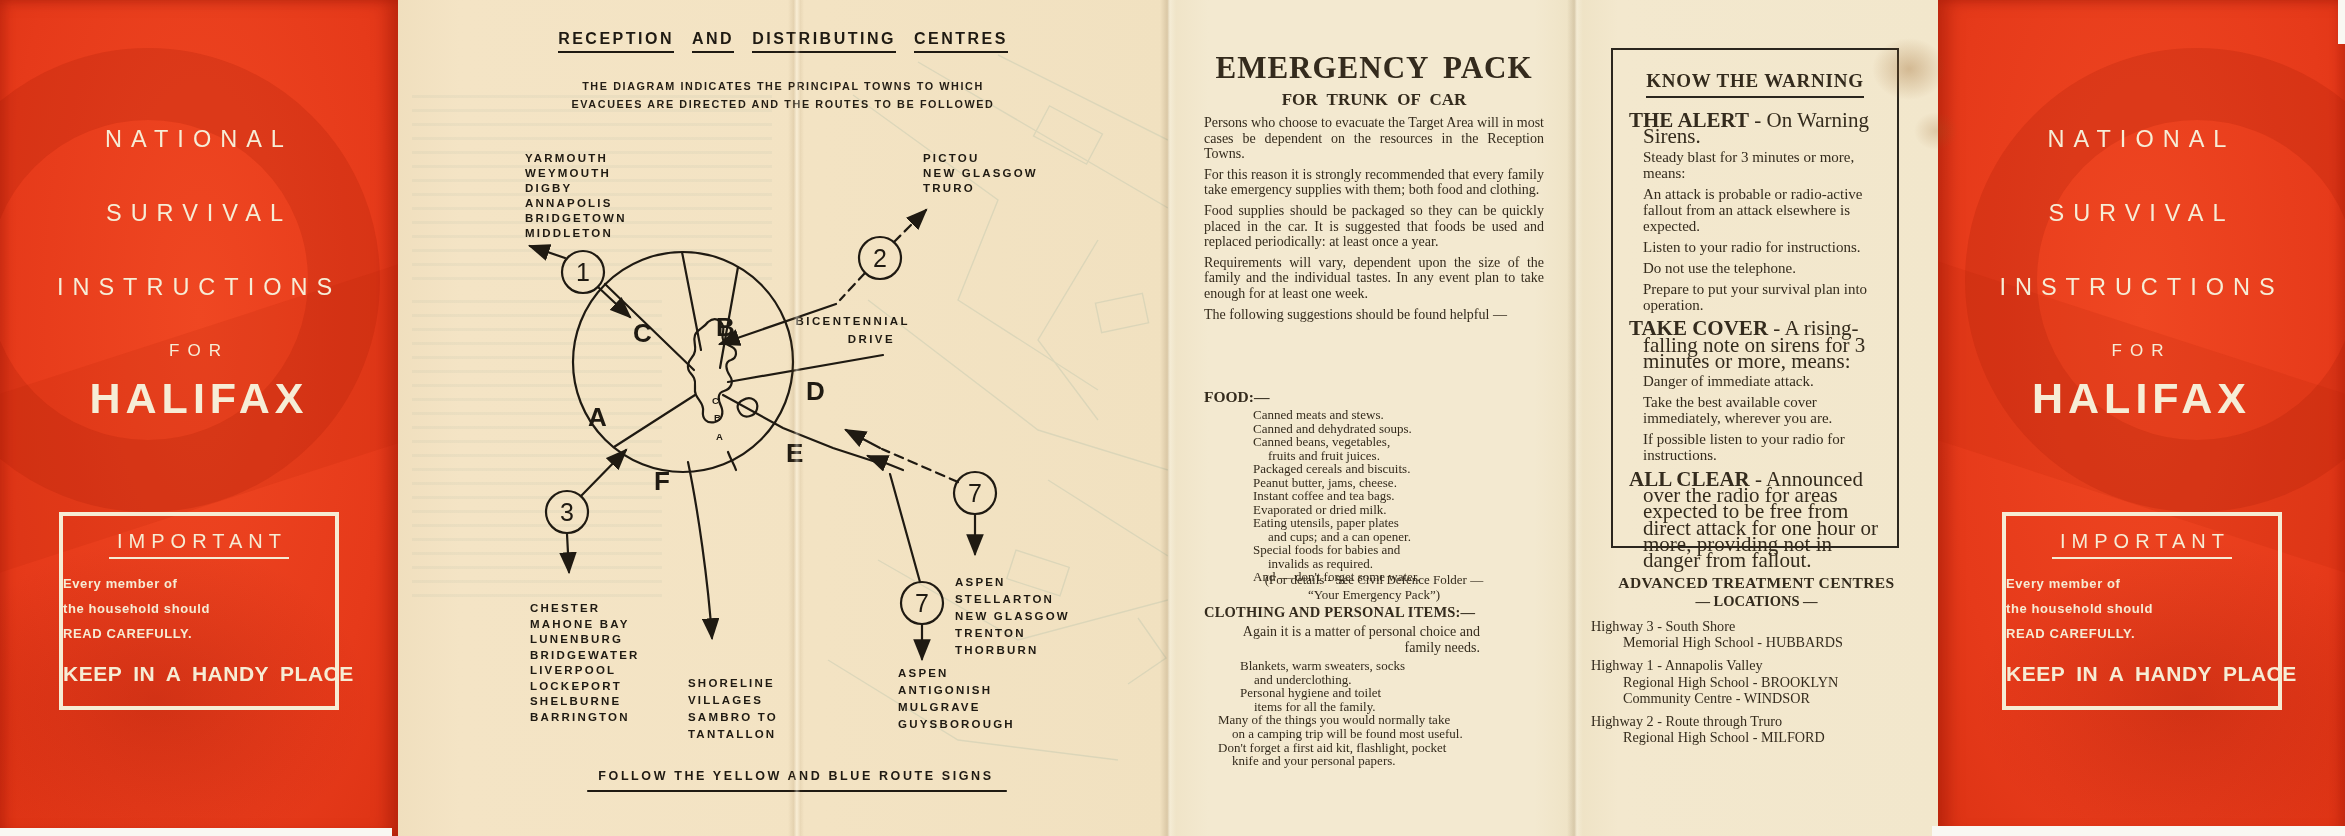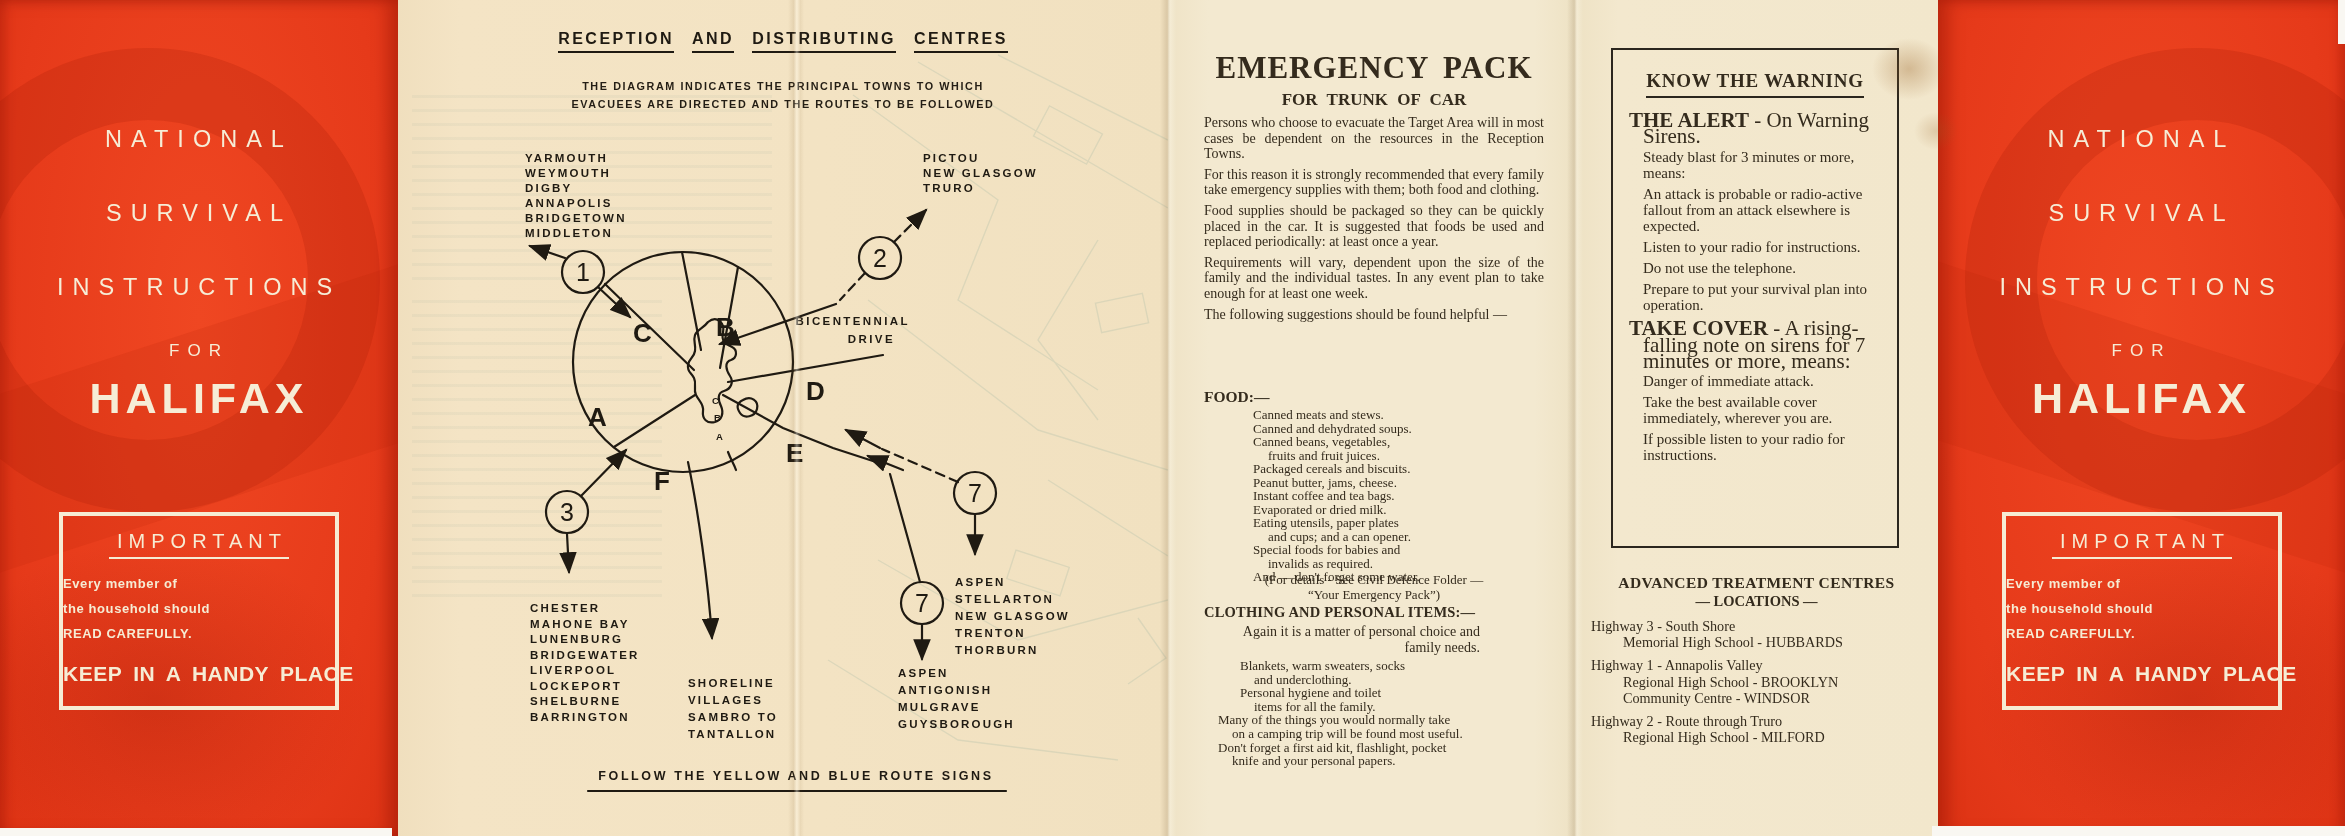--- a/index.html
+++ b/index.html
@@ -299,24 +299,25 @@
 
   <div id="panel-warning"></div>
   <div id="warn-box" class="serif">
     <div class="warn-title"><span>KNOW THE WARNING</span></div>
     <div class="w-lead"><b>THE ALERT</b><span> - On Warning Sirens.</span></div>
     <div class="w-sub">Steady blast for 3 minutes or more, means:</div>
     <div class="w-sub">An attack is probable or radio-active fallout from an attack elsewhere is expected.</div>
     <div class="w-sub">Listen to your radio for instructions.</div>
     <div class="w-sub">Do not use the telephone.</div>
     <div class="w-sub">Prepare to put your survival plan into operation.</div>
-    <div class="w-lead"><b>TAKE COVER</b><span> - A rising-falling note on sirens for 7 minutes or more, means:</span></div>
+    <div class="w-lead"><b>TAKE COVER</b><span> - A rising-falling note on sirens for 3 minutes or more, means:</span></div>
     <div class="w-sub">Danger of immediate attack.</div>
     <div class="w-sub">Take the best available cover immediately, wherever you are.</div>
     <div class="w-sub">If possible listen to your radio for instructions.</div>
+    <div class="w-lead"><b>ALL CLEAR</b><span> - Announced over the radio for areas expected to be free from direct attack for one hour or more, providing not in danger from fallout.</span></div>
   </div>
   <div class="treat-title serif">ADVANCED TREATMENT CENTRES</div>
   <div class="treat-sub serif">— LOCATIONS —</div>
   <div class="treat-entries serif">
     <div class="e">
       <div>Highway 3 - South Shore</div>
       <div class="l2">Memorial High School - HUBBARDS</div>
     </div>
     <div class="e">
       <div>Highway 1 - Annapolis Valley</div>

